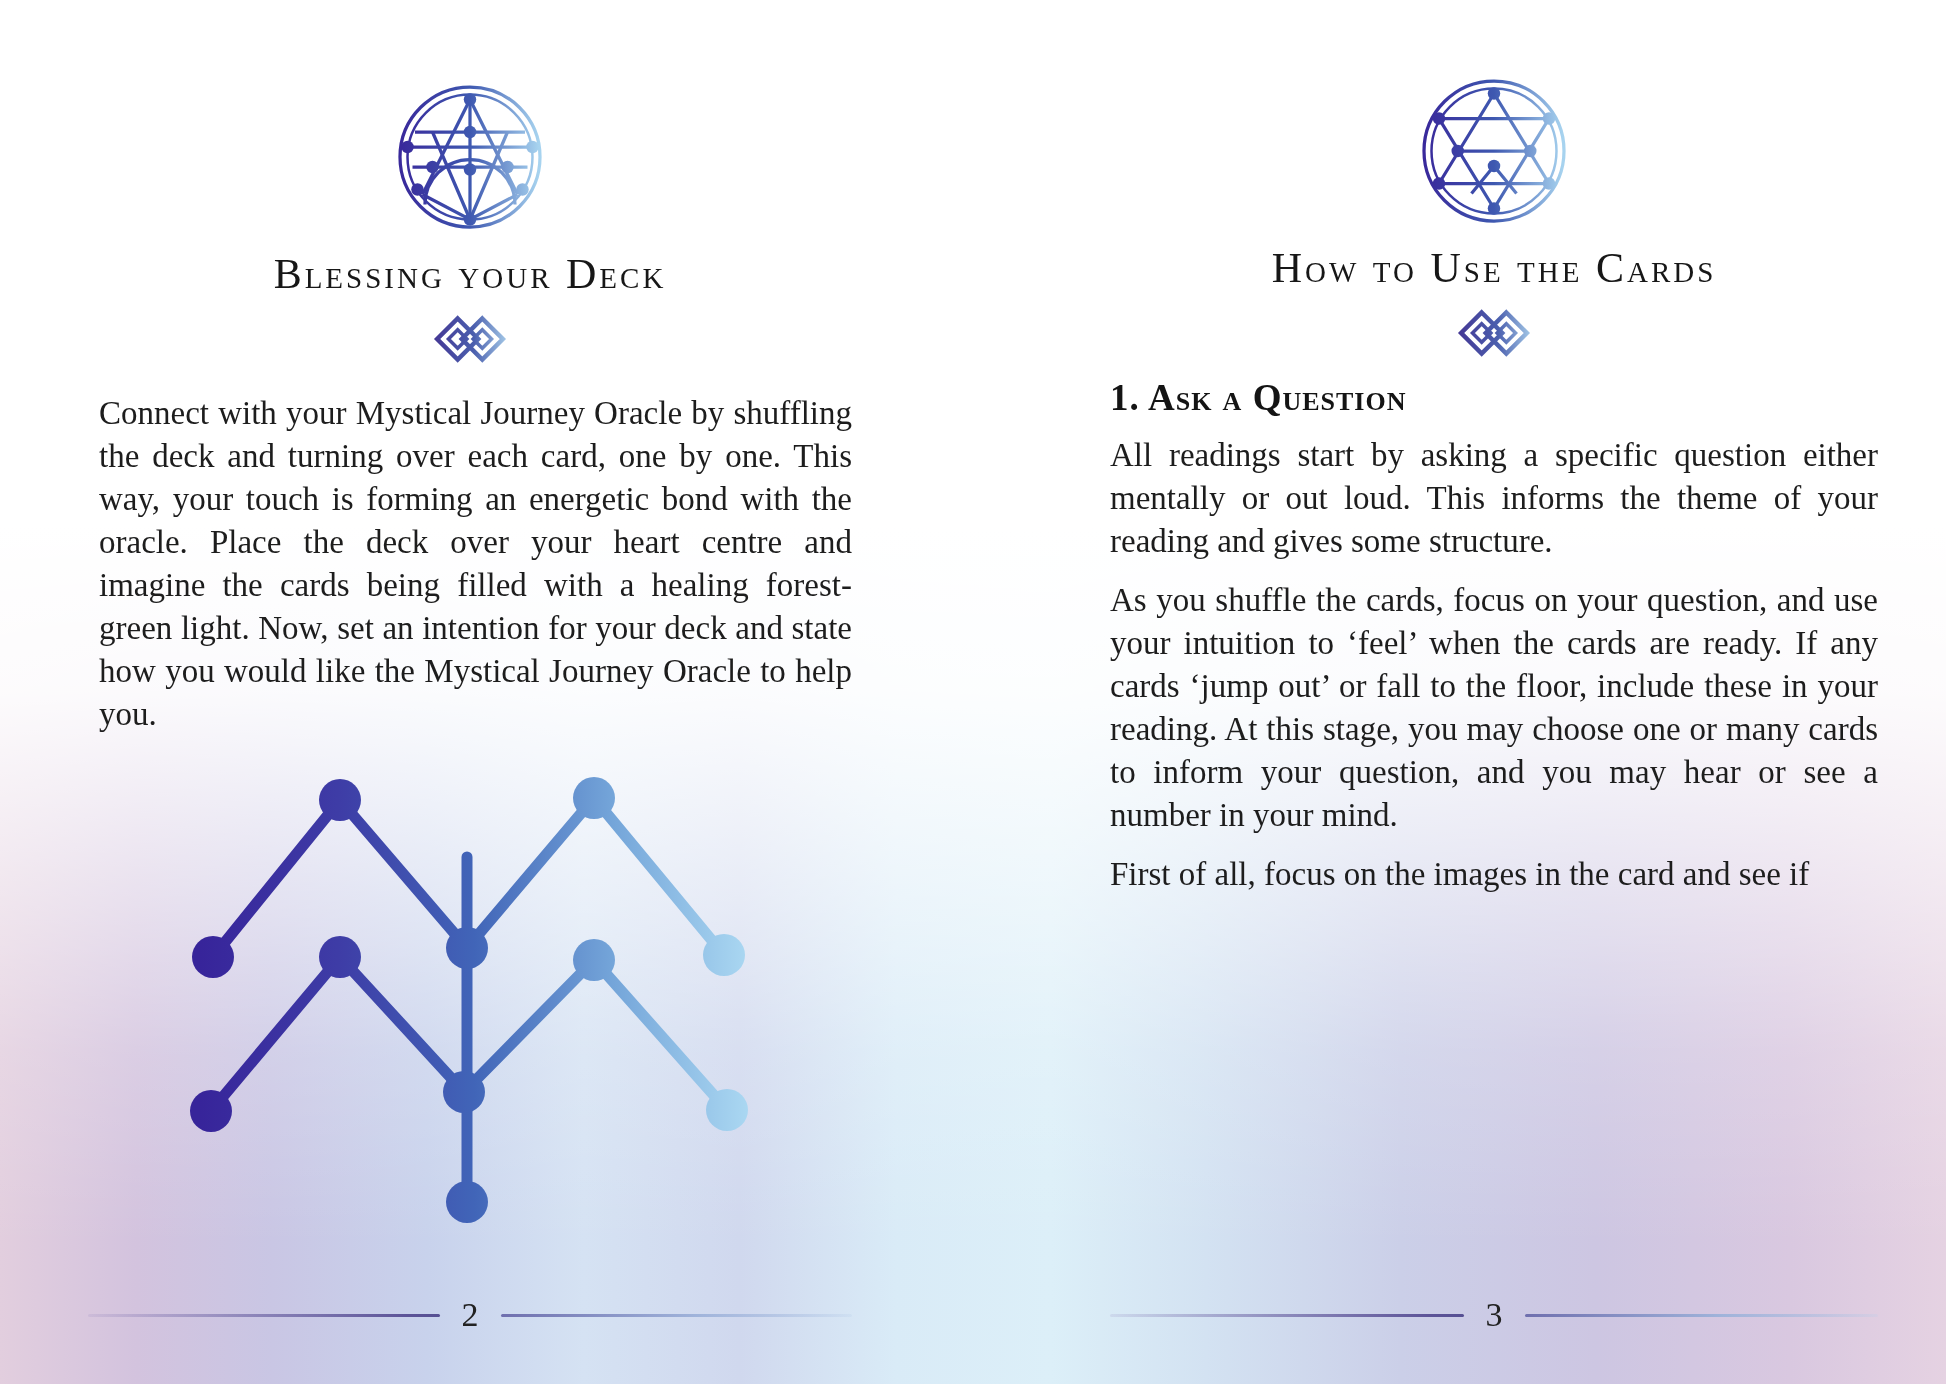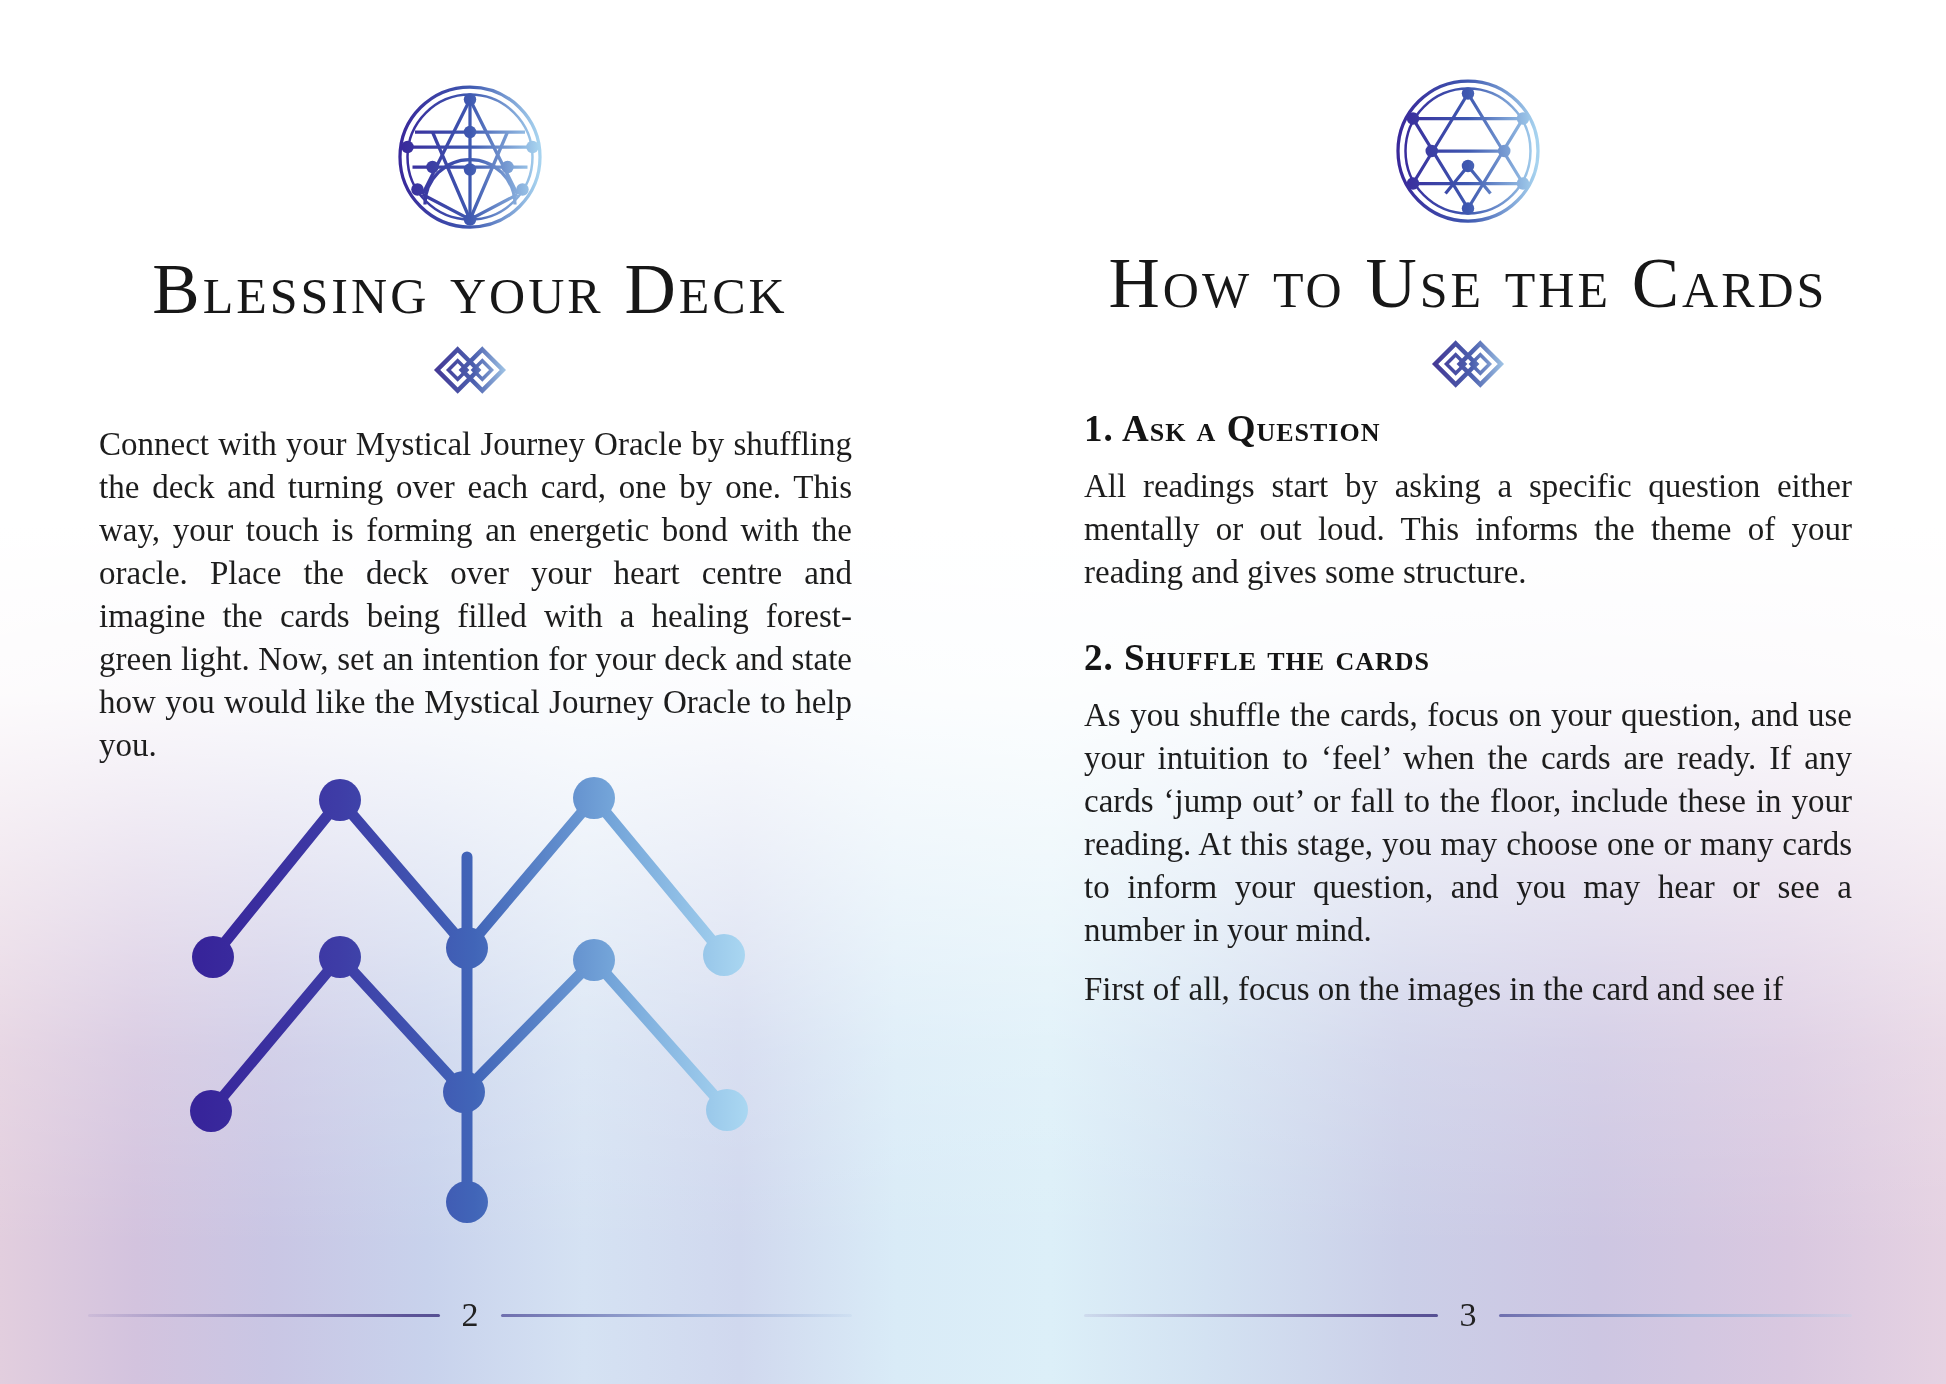--- a/index.html
+++ b/index.html
@@ -15,29 +15,29 @@
         rgba(255,255,255,.55) 63%,
         rgba(255,255,255,.18) 76%,
         rgba(255,255,255,0) 90%),
       linear-gradient(to right,
         #e2cede 0%, #d3c3de 7%, #c9c6e4 14%, #c8d2ec 22%,
         #d5e2f3 30%, #d0d8ee 38%, #d9ebf7 46%, #dcefF8 54%,
         #d3e2f2 62%, #cbcfe8 72%, #cdc6e2 82%, #d9c8e0 92%, #e5d2e2 100%);
   }
   .page{position:absolute;top:0;height:1384px;}
   .page-left{left:88px;width:764px;}
-  .page-right{left:1084px;width:768px;}
+  .page-right{left:1110px;width:768px;}
   .page-inner{display:flex;flex-direction:column;align-items:center;}
 
   .logo{margin-top:82px;width:152px;height:150px;flex:0 0 auto;}
   .page-right .logo{margin-top:76px;}
 
   .title{
     margin:20px 0 0 0;
-    font-size:71px;line-height:1.05;font-weight:normal;
+    font-size:42px;line-height:1.05;font-weight:normal;
     font-variant:small-caps;letter-spacing:3px;
     color:#171717;text-align:center;white-space:nowrap;
   }
   .ornament{margin-top:14px;width:78px;height:58px;}
 
   .bodytext{
     margin:24px 0 0 0;
     width:100%;
     font-size:33px;line-height:43px;color:#1d1d1d;
     text-align:justify;text-justify:inter-word;
@@ -203,21 +203,20 @@
           <path d="M50,8 L70,28 L50,48 L30,28 Z"></path>
           <path d="M26,19 L35,28 L26,37 L17,28 Z" stroke-width="3.4"></path>
           <path d="M50,19 L59,28 L50,37 L41,28 Z" stroke-width="3.4"></path>
         </g>
       </svg>
 
 
       <h2 class="sec-head">1. Ask a Question</h2>
       <p class="sec-body">All readings start by asking a specific question either mentally or out loud. This informs the theme of your reading and gives some structure.</p>
 
-      <h2 class="sec-head" style="margin-top:34px">2. Shuffle the cards</h2>
       <p class="sec-body">As you shuffle the cards, focus on your question, and use your intuition to ‘feel’ when the cards are ready. If any cards ‘jump out’ or fall to the floor, include these in your reading. At this stage, you may choose one or many cards to inform your question, and you may hear or see a number in your mind.</p>
 
       <p class="sec-body">First of all, focus on the images in the card and see if</p>
     </div>
 
     <div class="footer">
       <div class="rule rule-a"></div>
       <div class="pagenum">3</div>
       <div class="rule rule-b"></div>
     </div>

